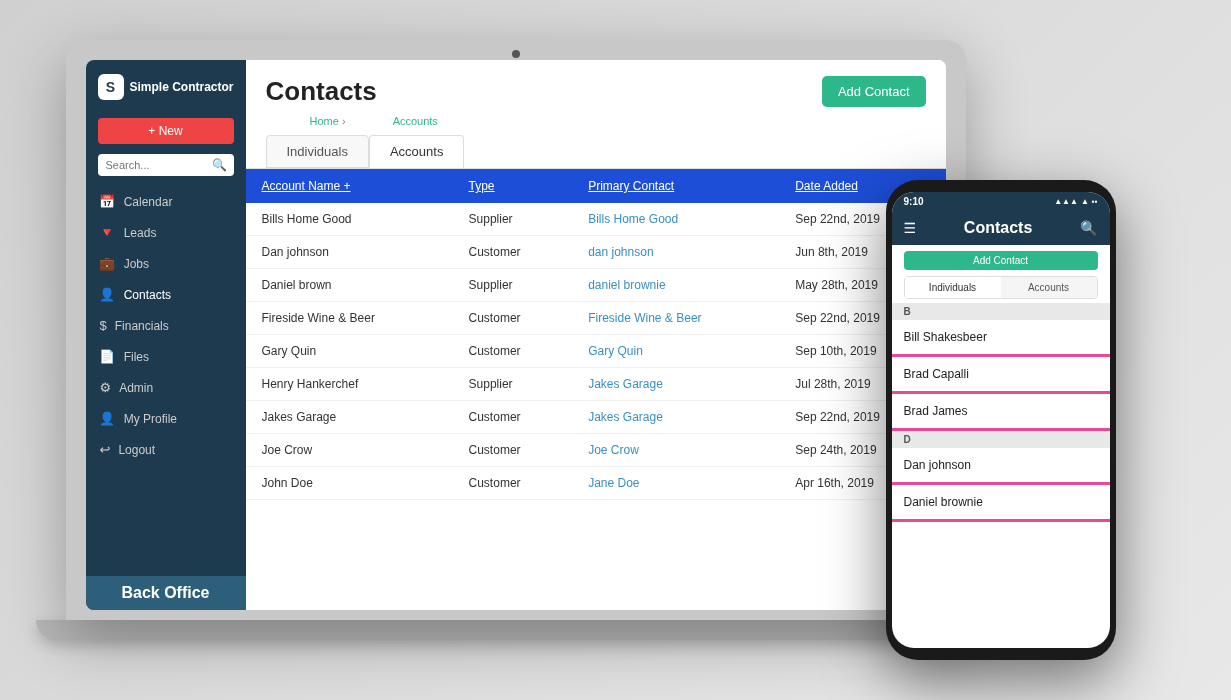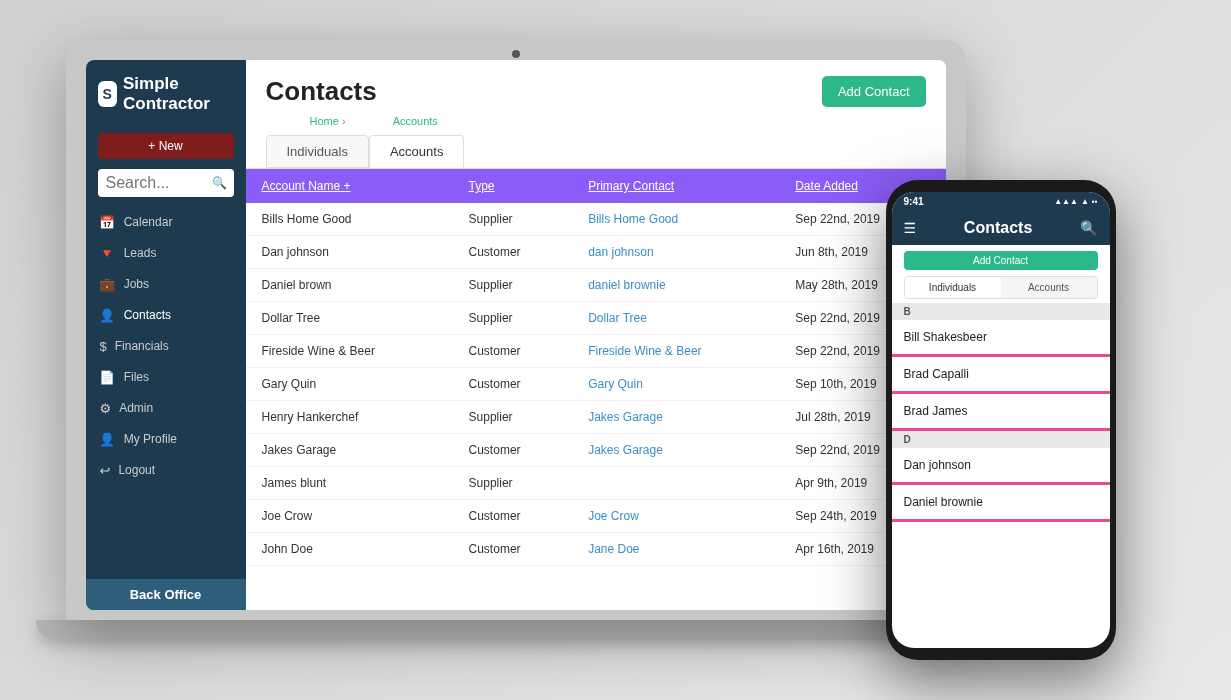--- a/index.html
+++ b/index.html
@@ -76,48 +76,48 @@
       width: 26px; height: 26px;
       background: #fff;
       border-radius: 6px;
       display: flex; align-items: center; justify-content: center;
       font-weight: bold;
       font-size: 14px;
       color: #1e3a4f;
     }
     .sidebar-logo-text {
       color: #fff;
-      font-size: 17px;
+      font-size: 12px;
       font-weight: 600;
       line-height: 1.2;
     }
     .sidebar-new-btn {
       margin: 4px 12px 10px;
-      background: #7f1d1d;
+      background: #ef4444;
       color: #fff;
       border: none;
       border-radius: 4px;
       padding: 6px 10px;
       font-size: 12px;
       cursor: pointer;
       display: flex;
       align-items: center;
       gap: 4px;
       justify-content: center;
     }
     .sidebar-search {
       margin: 0 12px 10px;
       position: relative;
     }
     .sidebar-search input {
       width: 100%;
       padding: 5px 28px 5px 8px;
       border-radius: 4px;
       border: none;
-      font-size: 16px;
+      font-size: 11px;
       background: #fff;
       outline: none;
     }
     .sidebar-search-icon {
       position: absolute;
       right: 6px;
       top: 50%;
       transform: translateY(-50%);
       color: #666;
       font-size: 12px;
@@ -131,21 +131,21 @@
       font-size: 12px;
       cursor: pointer;
     }
     .sidebar-nav-item.active { color: #fff; }
     .sidebar-nav-icon { font-size: 13px; color: inherit; }
     .sidebar-bottom {
       margin-top: auto;
       background: #2e5f7a;
       padding: 8px 14px;
       color: #fff;
-      font-size: 13px;
+      font-size: 16px;
       font-weight: 600;
       text-align: center;
     }
 
     
     .main-content {
       flex: 1;
       display: flex;
       flex-direction: column;
       overflow: hidden;
@@ -203,21 +203,21 @@
     .data-table {
       flex: 1;
       overflow-y: auto;
     }
     table {
       width: 100%;
       border-collapse: collapse;
       font-size: 12px;
     }
     thead tr {
-      background: #8b5cf6;
+      background: #1d4ed8;
       color: #fff;
     }
     thead th {
       padding: 10px 16px;
       text-align: left;
       font-weight: 500;
       font-size: 12px;
       text-decoration: underline;
     }
     thead th.sortable { text-decoration: underline; cursor: pointer; }
@@ -445,26 +445,20 @@
       <td class="link-cell">dan johnson</td>
       <td>Jun 8th, 2019</td>
     </tr>
                   <tr>
       <td>Daniel brown</td>
       <td>Supplier</td>
       <td class="link-cell">daniel brownie</td>
       <td>May 28th, 2019</td>
     </tr>
                   <tr>
-      <td>Dollar Tree</td>
-      <td>Supplier</td>
-      <td class="link-cell">Dollar Tree</td>
-      <td>Sep 22nd, 2019</td>
-    </tr>
-                  <tr>
       <td>Fireside Wine &amp; Beer</td>
       <td>Customer</td>
       <td class="link-cell">Fireside Wine &amp; Beer</td>
       <td>Sep 22nd, 2019</td>
     </tr>
                   <tr>
       <td>Gary Quin</td>
       <td>Customer</td>
       <td class="link-cell">Gary Quin</td>
       <td>Sep 10th, 2019</td>
@@ -473,26 +467,20 @@
       <td>Henry Hankerchef</td>
       <td>Supplier</td>
       <td class="link-cell">Jakes Garage</td>
       <td>Jul 28th, 2019</td>
     </tr>
                   <tr>
       <td>Jakes Garage</td>
       <td>Customer</td>
       <td class="link-cell">Jakes Garage</td>
       <td>Sep 22nd, 2019</td>
-    </tr>
-                  <tr>
-      <td>James blunt</td>
-      <td>Supplier</td>
-      <td class=""></td>
-      <td>Apr 9th, 2019</td>
     </tr>
                   <tr>
       <td>Joe Crow</td>
       <td>Customer</td>
       <td class="link-cell">Joe Crow</td>
       <td>Sep 24th, 2019</td>
     </tr>
                   <tr>
       <td>John Doe</td>
       <td>Customer</td>
@@ -505,21 +493,21 @@
         </div>
       </div>
     </div>
     <div class="laptop-base"></div>
   </div>
 
   <div class="phone-wrapper">
     <div class="phone-body">
       <div class="phone-screen">
         <div class="phone-status-bar">
-          <span class="phone-status-time">9:41</span>
+          <span class="phone-status-time">9:10</span>
           <div class="phone-status-icons">
             <span>▲▲▲</span>
             <span>▲</span>
             <span>▪▪</span>
           </div>
         </div>
         <div class="phone-header">
           <span style="font-size:14px; color:#fff;">☰</span>
           <span class="phone-header-title">Contacts</span>
           <span style="font-size:14px; color:#fff;">🔍</span>

